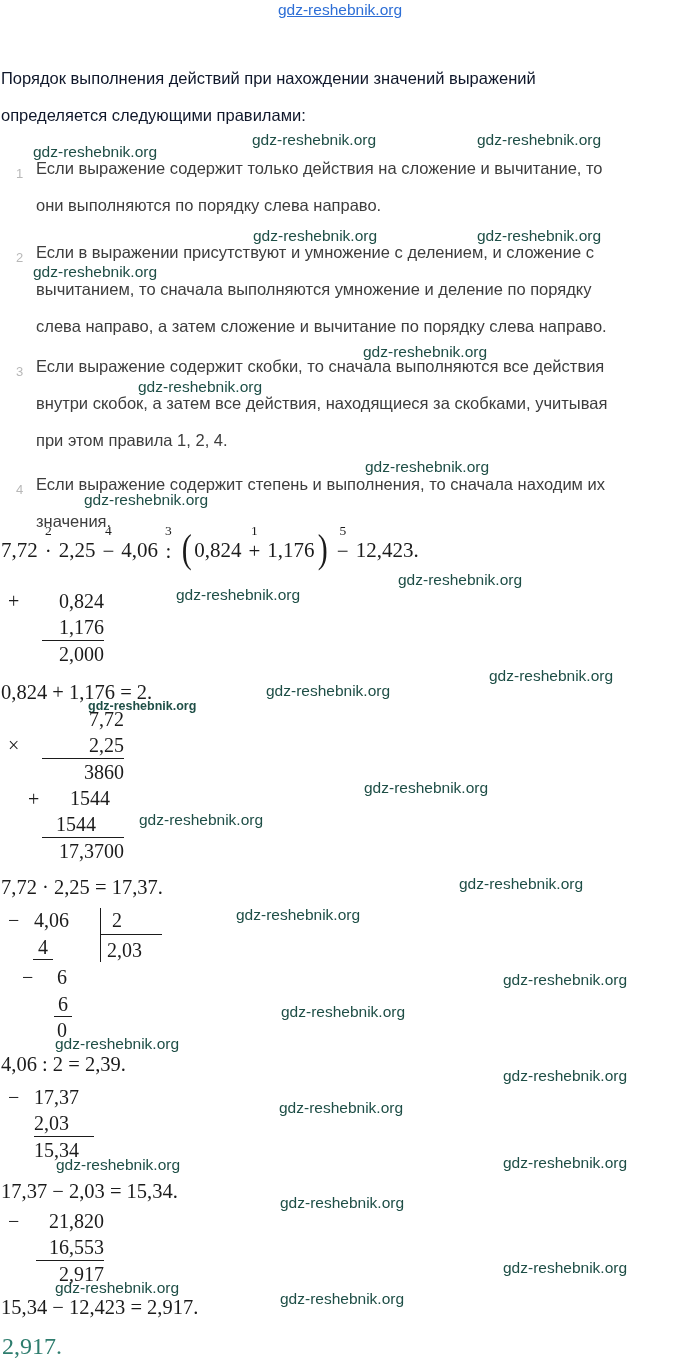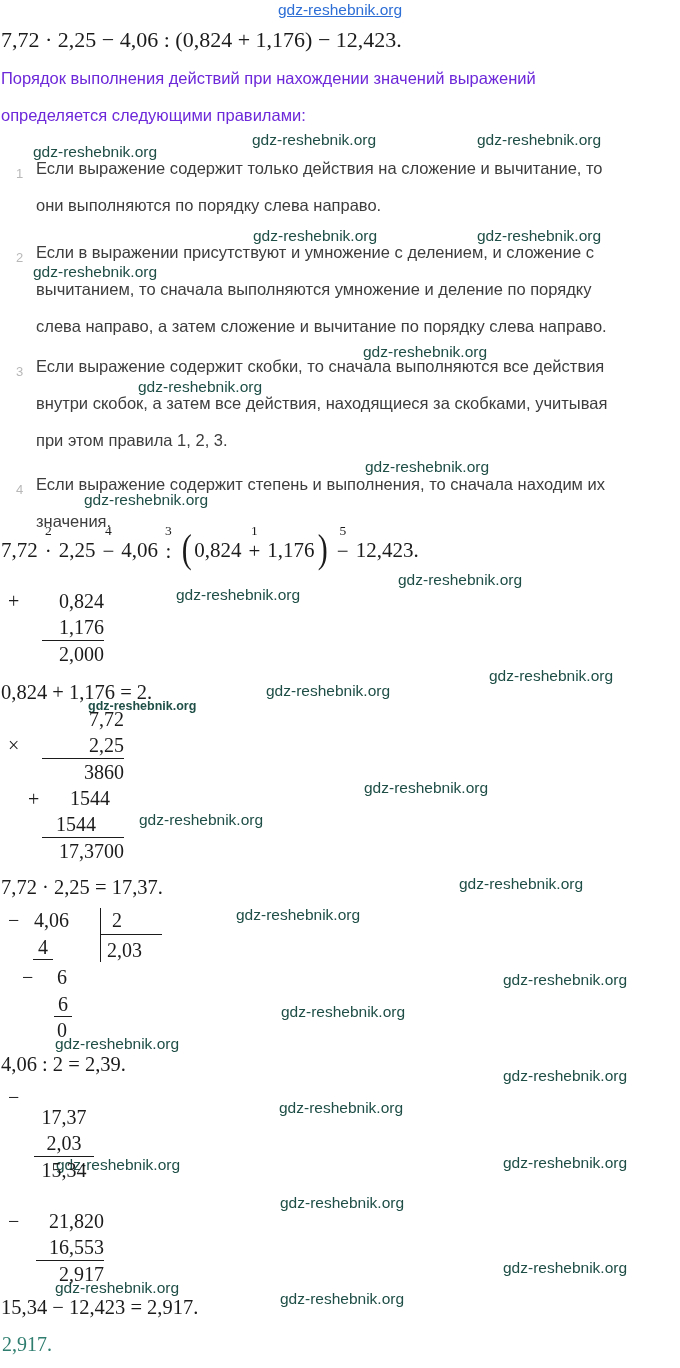--- a/index.html
+++ b/index.html
@@ -10,21 +10,21 @@
   .wm{position:absolute;color:#1e4e46;font-size:15.5px;font-weight:500;white-space:nowrap;}
   .wm-sm{font-size:12.5px;font-weight:600;}
   .wm-top{position:absolute;left:50%;transform:translateX(-50%);top:1px;color:#2e6fd6;
           font-size:15.5px;font-weight:500;text-decoration:underline;cursor:pointer;white-space:nowrap;}
 
   
   .serif{font-family:"Liberation Serif","DejaVu Serif",serif;color:#1b1b1b;}
   .expr1{position:absolute;top:27px;left:1px;font-size:22px;}
 
   
-  .intro{position:absolute;top:60px;left:1px;font-size:16.5px;line-height:37px;color:#6d28d9;white-space:pre-line;}
+  .intro{position:absolute;top:60px;left:1px;font-size:16.5px;line-height:37px;color:#0f172a;white-space:pre-line;}
   .rule{position:absolute;left:16px;color:#3d3d3d;font-size:16.5px;line-height:37px;}
   .rule-num{position:absolute;left:0;top:5px;font-size:13px;color:#b8b8b8;}
   .rule-text{display:block;margin-left:20px;white-space:pre-line;}
   #rule1{top:150px}#rule2{top:234px}#rule3{top:348px}#rule4{top:466px}
 
   
   .annotated{position:absolute;top:524px;left:1px;display:flex;align-items:flex-end;
              font-family:"Liberation Serif",serif;color:#1b1b1b;font-size:21px;}
   .operand{line-height:24px;}
   .opr{display:flex;flex-direction:column;align-items:center;margin:0 7px;}
@@ -48,28 +48,28 @@
   .mult .p2{padding-right:14px;}
   .mult .p3{padding-right:28px;}
 
   .division{top:908px;left:8px;width:175px;height:140px;}
   .dv{position:absolute;line-height:24px;}
   .ulspan{border-bottom:1.6px solid #1b1b1b;}
   .vbar{position:absolute;width:0;border-left:1.6px solid #1b1b1b;}
   .hbar{position:absolute;height:0;border-top:1.6px solid #1b1b1b;}
 
   .sub1{top:1084px;left:8px;}
-  .sub1 .nums{margin-left:26px;width:60px;text-align:center;margin-top:20px;}
+  .sub1 .nums{margin-left:26px;width:60px;text-align:left;}
   .sub2{top:1208px;left:8px;}
   .sub2 .nums{margin-left:28px;width:68px;text-align:right;}
 
   .eq{position:absolute;left:1px;font-size:20.5px;font-family:"Liberation Serif",serif;color:#1b1b1b;}
   #eq-add{top:681px}#eq-mul{top:876px}#eq-div{top:1053px}#eq-sub1{top:1180px}#eq-sub2{top:1296px}
 
-  .answer{position:absolute;top:1333px;left:2px;font-size:20px;
+  .answer{position:absolute;top:1333px;left:2px;font-size:24px;
           font-family:"Liberation Serif",serif;color:#2e7d6e;}
 </style>
 </head>
 <body>
 
 <div class="page">
 
   <div class="wm-top">gdz-reshebnik.org</div>
 
   <span class="wm" style="left:252px;top:131px">gdz-reshebnik.org</span>
@@ -96,41 +96,40 @@
   <span class="wm" style="left:55px;top:1035px">gdz-reshebnik.org</span>
   <span class="wm" style="left:503px;top:1067px">gdz-reshebnik.org</span>
   <span class="wm" style="left:279px;top:1099px">gdz-reshebnik.org</span>
   <span class="wm" style="left:503px;top:1154px">gdz-reshebnik.org</span>
   <span class="wm" style="left:56px;top:1156px">gdz-reshebnik.org</span>
   <span class="wm" style="left:280px;top:1194px">gdz-reshebnik.org</span>
   <span class="wm" style="left:503px;top:1259px">gdz-reshebnik.org</span>
   <span class="wm" style="left:55px;top:1279px">gdz-reshebnik.org</span>
   <span class="wm" style="left:280px;top:1290px">gdz-reshebnik.org</span>
 
-  <div class="serif expr1">7,72 · 2,25 − 4,06 : (0,824 + 1,176) − 12,423.</div>
 
   <div class="intro">Порядок выполнения действий при нахождении значений выражений
 определяется следующими правилами:</div>
 
   <div class="rule" id="rule1">
     <span class="rule-num">1</span>
     <span class="rule-text">Если выражение содержит только действия на сложение и вычитание, то
 они выполняются по порядку слева направо.</span>
   </div>
   <div class="rule" id="rule2">
     <span class="rule-num">2</span>
     <span class="rule-text">Если в выражении присутствуют и умножение с делением, и сложение с
 вычитанием, то сначала выполняются умножение и деление по порядку
 слева направо, а затем сложение и вычитание по порядку слева направо.</span>
   </div>
   <div class="rule" id="rule3">
     <span class="rule-num">3</span>
     <span class="rule-text">Если выражение содержит скобки, то сначала выполняются все действия
 внутри скобок, а затем все действия, находящиеся за скобками, учитывая
-при этом правила 1, 2, 3.</span>
+при этом правила 1, 2, 4.</span>
   </div>
   <div class="rule" id="rule4">
     <span class="rule-num">4</span>
     <span class="rule-text">Если выражение содержит степень и выполнения, то сначала находим их
 значения.</span>
   </div>
 
   <div class="annotated">
     <span class="operand">7,72</span>
     <span class="opr">
@@ -202,20 +201,21 @@
   <div class="eq" id="eq-div">4,06 : 2 = 2,39.</div>
 
   <div class="colblock sub1">
     <span class="csign">−</span>
     <div class="nums">
       <div class="crow">17,37</div>
       <div class="crow underl">2,03</div>
       <div class="crow">15,34</div>
     </div>
   </div>
+  <div class="eq" id="eq-sub1">17,37 − 2,03 = 15,34.</div>
 
   <div class="colblock sub2">
     <span class="csign">−</span>
     <div class="nums">
       <div class="crow">21,820</div>
       <div class="crow underl">16,553</div>
       <div class="crow">2,917</div>
     </div>
   </div>
   <div class="eq" id="eq-sub2">15,34 − 12,423 = 2,917.</div>

